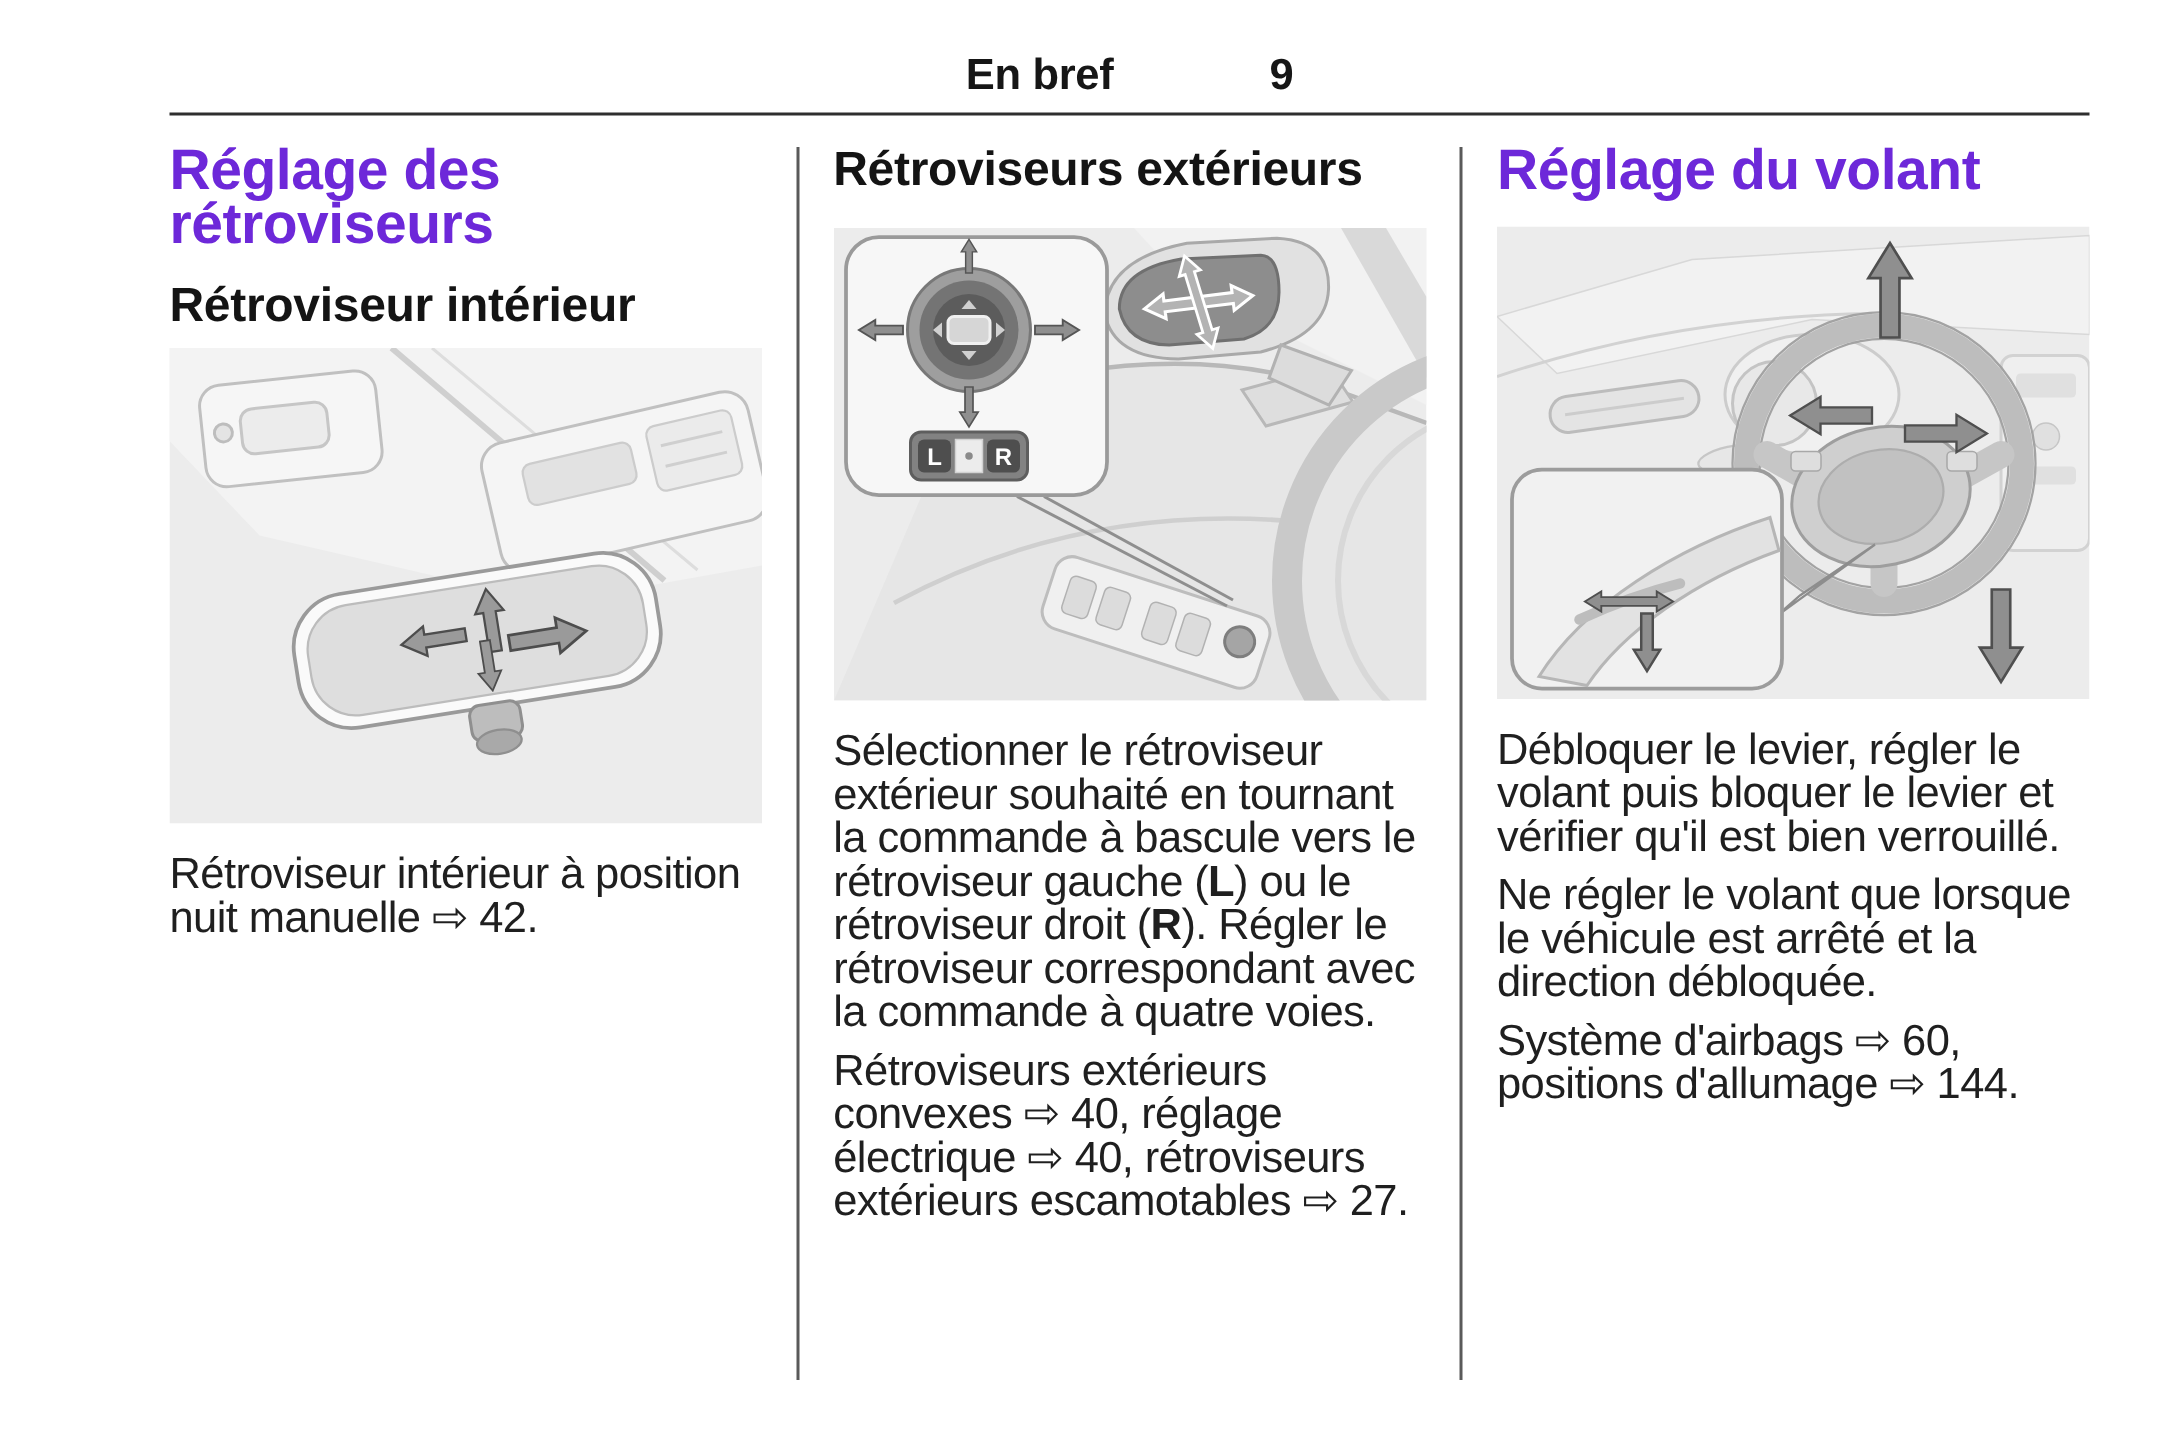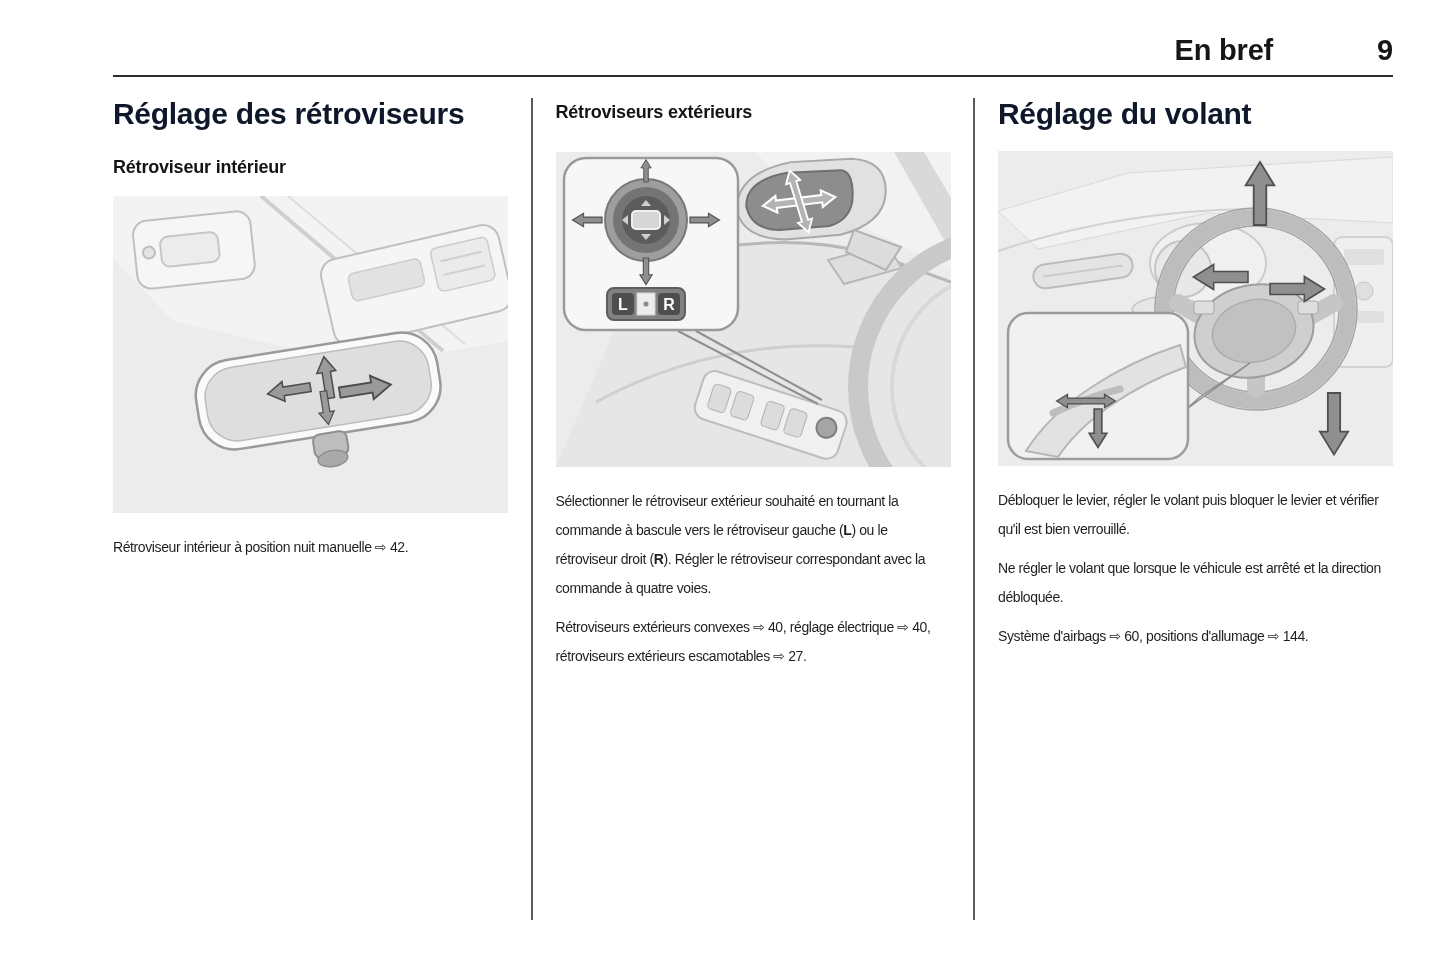--- a/index.html
+++ b/index.html
@@ -7,44 +7,44 @@
     width:1445px;height:965px;overflow:hidden;
     font-family:"Liberation Sans","DejaVu Sans",sans-serif;
     color:#1f1f1f;
     -webkit-font-smoothing:antialiased;
   }
   .page{position:relative;width:1445px;height:965px;background:#ffffff;}
 
   
   .hdr{
     position:absolute;top:34px;left:113px;width:1280px;
-    display:flex;justify-content:flex-end;align-items:baseline;gap:104px;
+    display:flex;justify-content:center;align-items:baseline;gap:104px;
     font-size:29px;font-weight:bold;color:#161616;letter-spacing:-0.2px;
   }
   .hdr-rule{position:absolute;top:75px;left:113px;width:1280px;height:2px;background:#2e2e2e;}
 
   
   .content{
     position:absolute;top:96px;left:113px;width:1280px;height:824px;
     display:grid;grid-template-columns:395px 395px 395px;column-gap:47.5px;
   }
   .vsep{position:absolute;top:2px;height:822px;width:2px;background:#5a5a5a;}
   .vsep1{left:418px}
   .vsep2{left:860px}
 
   .col{width:395px;}
-  .col h2{font-size:30px;line-height:36px;margin:0;font-weight:bold;color:#0f172a;letter-spacing:-0.3px;}
-  .col h3{font-size:18px;line-height:30px;margin:20px 0 0 0;font-weight:bold;color:#141414;letter-spacing:-0.2px;}
+  .col h2{font-size:38px;line-height:36px;margin:0;font-weight:bold;color:#6d28d9;letter-spacing:-0.3px;}
+  .col h3{font-size:32px;line-height:30px;margin:20px 0 0 0;font-weight:bold;color:#141414;letter-spacing:-0.2px;}
   .col.c2 h3{margin-top:1px;}
   figure.fig{margin:0;padding:0;line-height:0;}
   .c1 figure.fig{margin-top:14px;}
   .c2 figure.fig{margin-top:25px;}
   .c3 figure.fig{margin-top:19px;}
   .col p{
-    font-size:14px;line-height:29px;letter-spacing:-0.4px;
+    font-size:29px;line-height:29px;letter-spacing:-0.4px;
     margin:10px 0 0 0;color:#1f1f1f;
   }
   .col figure.fig + p{margin-top:20px;}
   .col p strong{font-weight:bold;}
   svg text{font-family:"Liberation Sans","DejaVu Sans",sans-serif;}
 </style>
 </head>
 <body>
 
 <svg width="0" height="0" style="position:absolute" aria-hidden="true">

